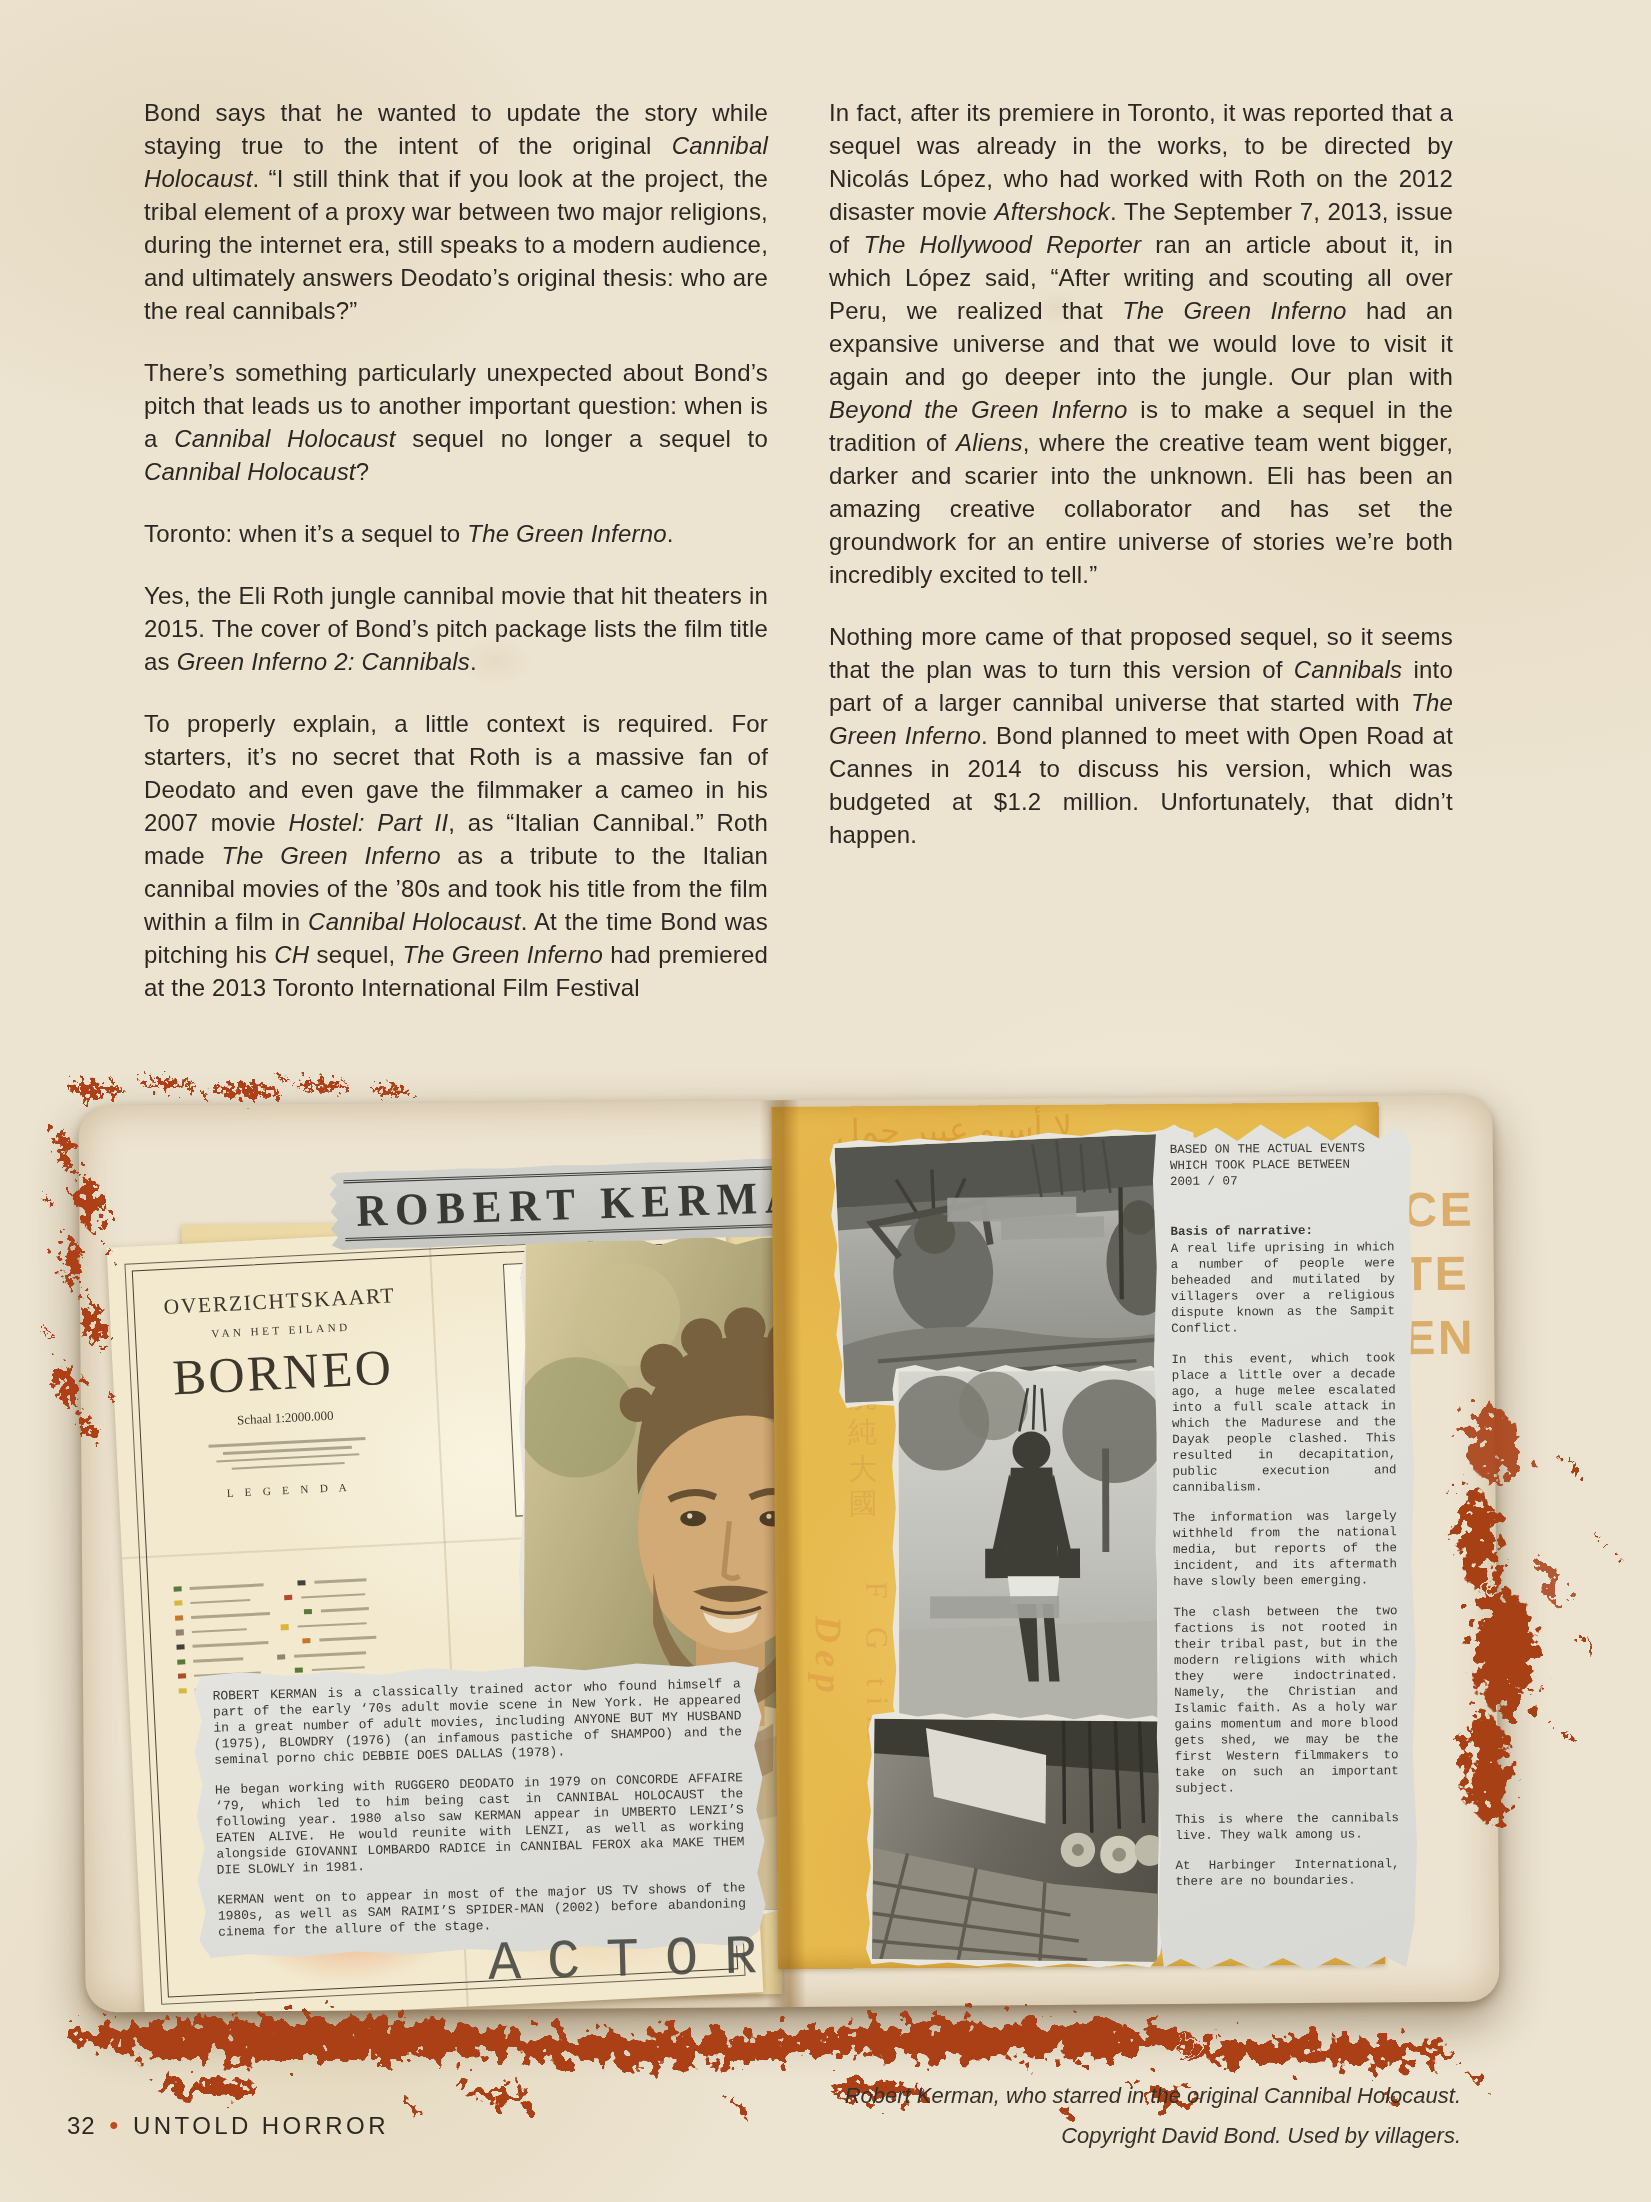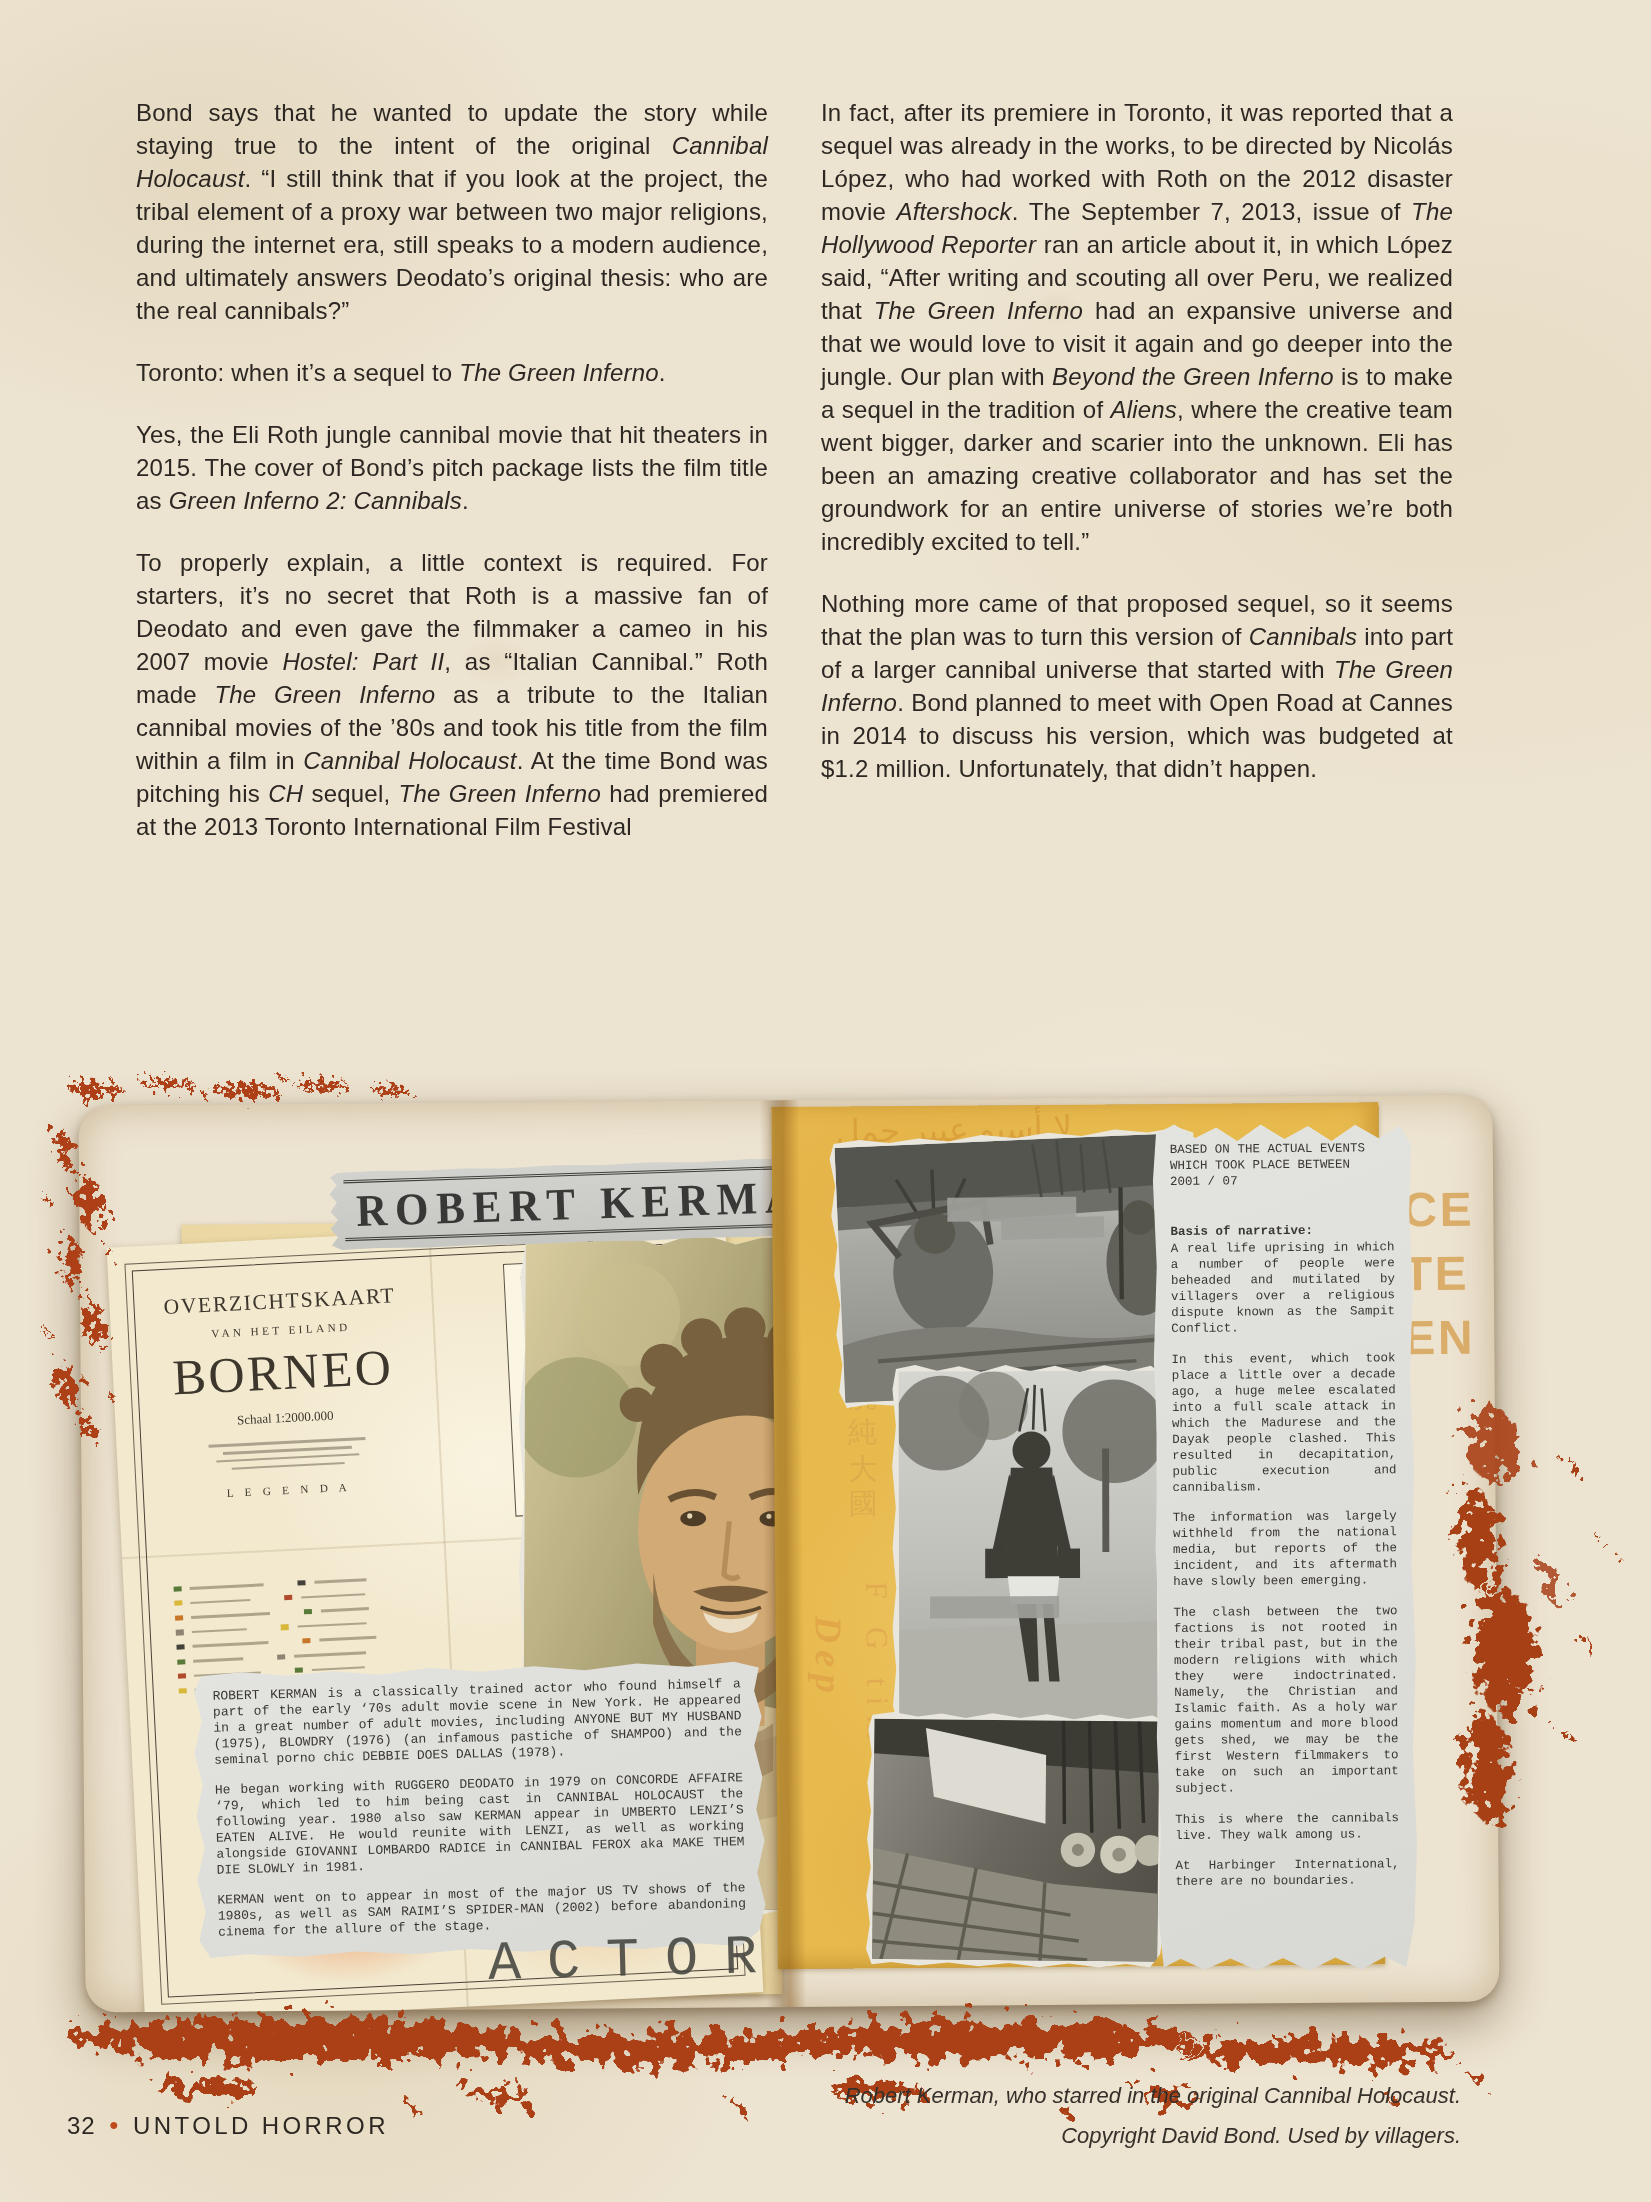--- a/index.html
+++ b/index.html
@@ -22,21 +22,21 @@
       radial-gradient(43px 31px at 84% 72%, rgba(190,160,110,.10), rgba(0,0,0,0) 70%);
   }
   
   .article-col{
     position:absolute;top:96px;width:632px;
     font-size:24px;line-height:33px;text-align:justify;
     color:#2c2722;letter-spacing:0.2px;
   }
   .article-col.col1{left:136px;}
   .article-col.col2{left:821px;}
-  .article-col p{margin:0 0 29px 0;}
+  .article-col p{margin:0 0 29px 8px;}
   .article-col i{font-style:italic;}
   
   .deck{
     position:absolute;left:82px;top:1100px;width:1414px;height:907px;
     border-radius:31px;transform:rotate(-.45deg);
     background:linear-gradient(100deg,#c0competent 0%,#c8841f 0%,#e0a338 26%,#e9b14b 52%,#dd9c32 78%,#c9831f 100%);
     box-shadow:0 20.6px 47px rgba(72,46,14,.42),0 4.3px 10.3px rgba(72,46,14,.35), inset 0 0 40px rgba(118,70,8,.28);
     overflow:hidden;
   }
   .deck .spine{
@@ -175,20 +175,21 @@
   .footer .mag{letter-spacing:3.4px;}
   .splat{position:absolute;pointer-events:none;}
 </style>
 </head>
 <body>
 
 <div class="paper-texture"></div>
 
 <div class="article-col col1">
     <p><span>Bond says that he wanted to update the story while staying true to the intent of the original </span><i>Cannibal Holocaust</i><span>. “I still think that if you look at the project, the tribal element of a proxy war between two major religions, during the internet era, still speaks to a modern audience, and ultimately answers Deodato’s original thesis: who are the real cannibals?”</span></p>
+    <p><span>There’s something particularly unexpected about Bond’s pitch that leads us to another important question: when is a </span><i>Cannibal Holocaust</i><span> sequel no longer a sequel to </span><i>Cannibal Holocaust</i><span>?</span></p>
     <p><span>Toronto: when it’s a sequel to </span><i>The Green Inferno</i><span>.</span></p>
     <p><span>Yes, the Eli Roth jungle cannibal movie that hit theaters in 2015. The cover of Bond’s pitch package lists the film title as </span><i>Green Inferno 2: Cannibals</i><span>.</span></p>
     <p><span>To properly explain, a little context is required. For starters, it’s no secret that Roth is a massive fan of Deodato and even gave the filmmaker a cameo in his 2007 movie </span><i>Hostel: Part II</i><span>, as “Italian Cannibal.” Roth made </span><i>The Green Inferno</i><span> as a tribute to the Italian cannibal movies of the ’80s and took his title from the film within a film in </span><i>Cannibal Holocaust</i><span>. At the time Bond was pitching his </span><i>CH</i><span> sequel, </span><i>The Green Inferno</i><span> had premiered at the 2013 Toronto International Film Festival</span></p>
   </div>
 <div class="article-col col2">
     <p><span>In fact, after its premiere in Toronto, it was reported that a sequel was already in the works, to be directed by Nicolás López, who had worked with Roth on the 2012 disaster movie </span><i>Aftershock</i><span>. The September 7, 2013, issue of </span><i>The Hollywood Reporter</i><span> ran an article about it, in which López said,  “After writing and scouting all over Peru, we realized that </span><i>The Green Inferno</i><span> had an expansive universe and that we would love to visit it again and go deeper into the jungle. Our plan with </span><i>Beyond the Green Inferno</i><span> is to make a sequel in the tradition of </span><i>Aliens</i><span>, where the creative team went bigger, darker and scarier into the unknown. Eli has been an amazing creative collaborator and has set the groundwork for an entire universe of stories we’re both incredibly excited to tell.”</span></p>
     <p><span>Nothing more came of that proposed sequel, so it seems that the plan was to turn this version of </span><i>Cannibals</i><span> into part of a larger cannibal universe that started with </span><i>The Green Inferno</i><span>. Bond planned to meet with Open Road at Cannes in 2014 to discuss his version, which was budgeted at $1.2 million. Unfortunately, that didn’t happen.</span></p>
   </div>
 
 <div class="deck">

